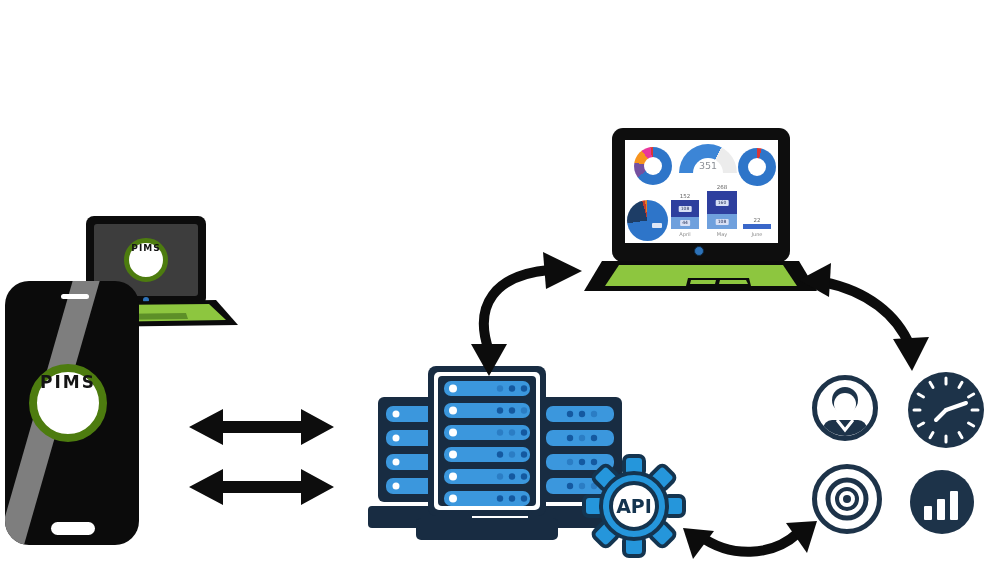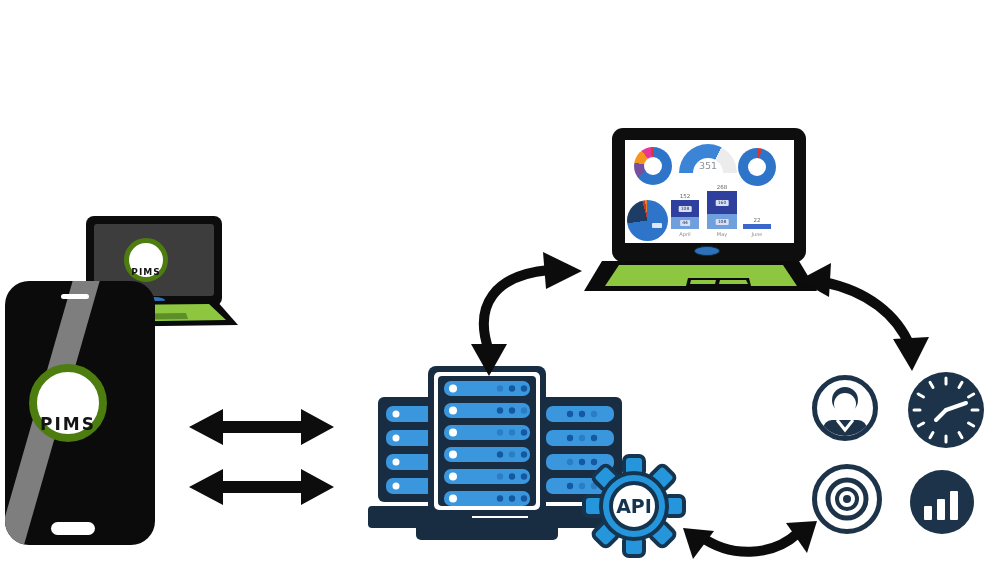--- a/index.html
+++ b/index.html
@@ -1,22 +1,22 @@
 <!DOCTYPE html>
 <html><head>
 <meta charset="utf-8">
 <style>
   html,body{margin:0;padding:0;background:#ffffff;font-family:"DejaVu Sans","Liberation Sans",sans-serif;}
   .stage{position:relative;width:1000px;height:566px;background:#ffffff;overflow:hidden;}
-  .abs{position:absolute;padding-left:16px;}
+  .abs{position:absolute;}
   svg.overlay{position:absolute;left:0;top:0;width:1000px;height:566px;pointer-events:none;}
 
   
   .pims-logo{position:absolute;border-radius:50%;background:#ffffff;border:8px solid #4d7c0f;
-    display:flex;align-items:flex-end;justify-content:center;font-weight:bold;color:#141414;
+    display:flex;align-items:flex-start;justify-content:center;font-weight:bold;color:#141414;
     letter-spacing:2px;font-size:17px;}
   .pims-logo.sm{border-width:5px;font-size:9px;letter-spacing:1px;}
 
   
   .sl-screen{left:86px;top:216px;width:120px;height:90px;background:#0c0c0c;border-radius:8px;}
   .sl-inner{left:94px;top:224px;width:104px;height:72px;background:#3d3d3d;border-radius:3px;}
   .sl-cam{left:143px;top:297px;width:6px;height:6px;border-radius:50%;background:#2d72b8;}
 
   
   .phone{left:5px;top:281px;width:134px;height:264px;background:#0b0b0b;border-radius:24px;overflow:hidden;}

